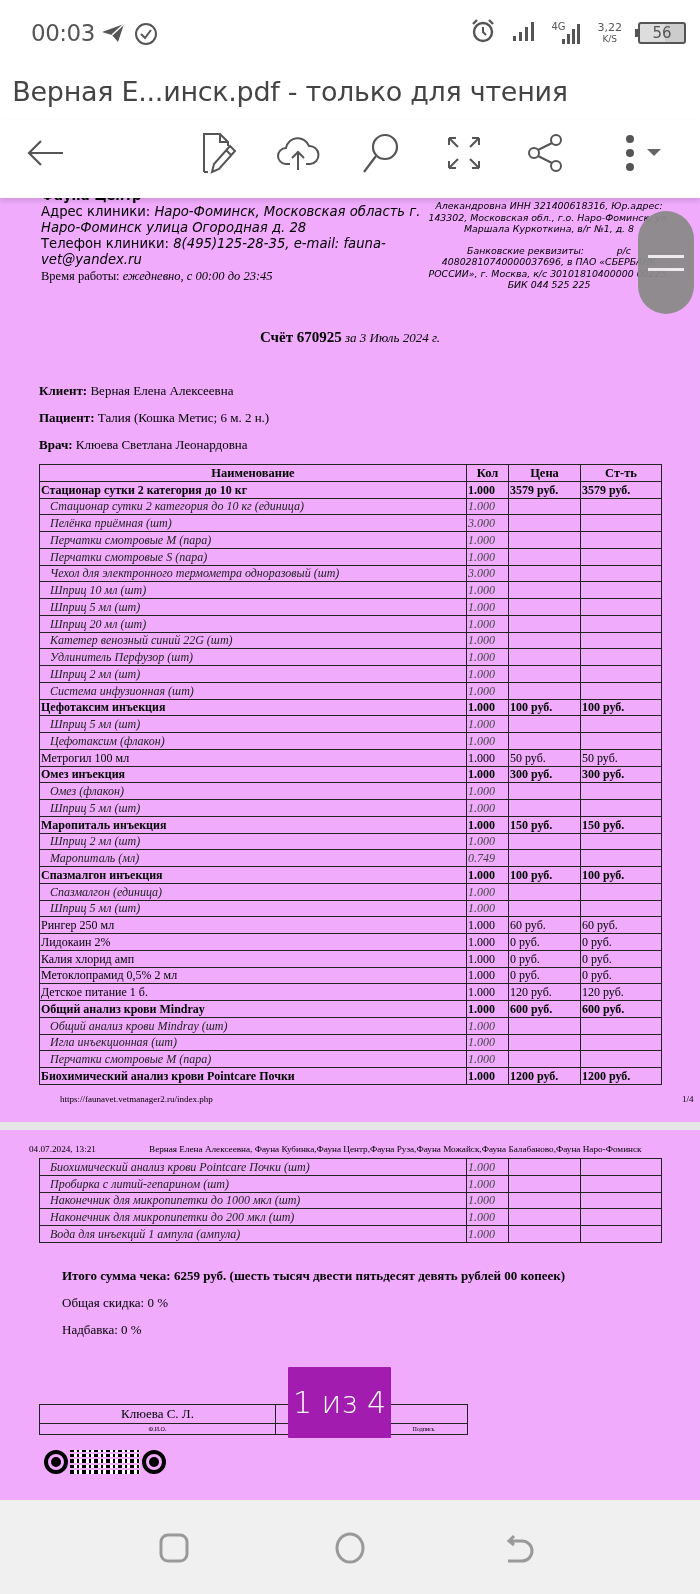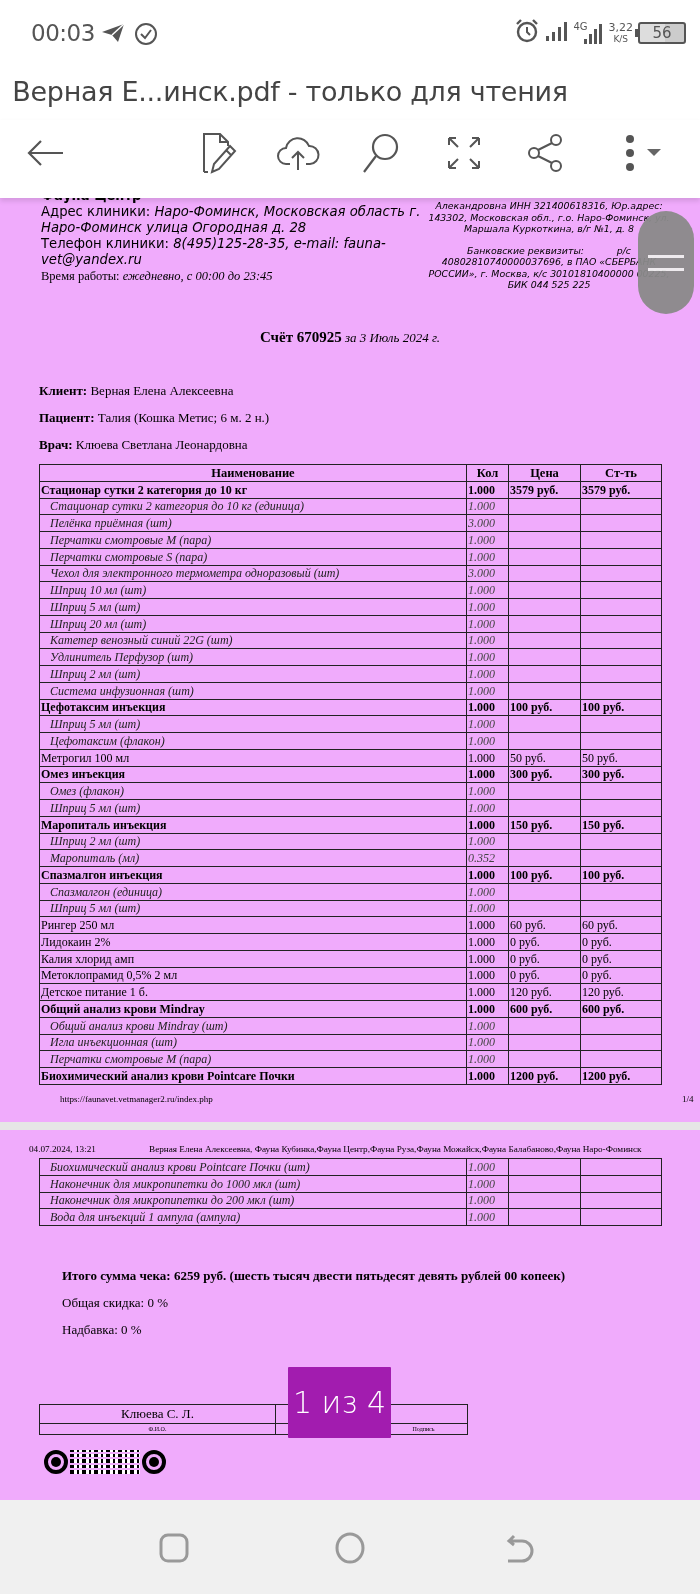--- a/index.html
+++ b/index.html
@@ -3,21 +3,21 @@
 <meta charset="utf-8">
 <style>
   * { box-sizing: border-box; margin: 0; padding: 0; }
   html, body { width: 700px; height: 1594px; overflow: hidden; background: #fff; }
   body { position: relative; font-family: "Liberation Sans", sans-serif; color: #000; }
 
   
   .statusbar { position: absolute; top: 0; left: 0; width: 700px; height: 70px; background: #fff; }
   .sb-time { position: absolute; left: 31px; top: 20px; font-size: 23px; color: #555; font-family: "DejaVu Sans", sans-serif; letter-spacing: -0.5px; }
   .sb-ico { position: absolute; top: 20px; }
-  .sb-right { position: absolute; right: 14px; top: 18px; display: flex; align-items: center; gap: 5px; color: #555; }
+  .sb-right { position: absolute; right: 14px; top: 18px; display: flex; align-items: center; gap: 16px; color: #555; }
   .sb-speed { font-size: 11px; line-height: 11px; text-align: center; font-family: "DejaVu Sans", sans-serif; }
   .battery { width: 48px; height: 22px; border: 2px solid #555; border-radius: 3px; position: relative; display: flex; align-items: center; justify-content: center; font-size: 15px; font-family: "DejaVu Sans", sans-serif; background: linear-gradient(90deg, #ddd 0%, #ddd 56%, #ccc 56%); }
   .battery::before { content: ""; position: absolute; left: -5px; top: 5px; width: 3px; height: 8px; background: #555; }
 
   
   .titlebar { position: absolute; top: 70px; left: 0; width: 580px; height: 50px; background: #fff; text-align: center; }
   .titlebar span { font-size: 27px; color: #444; font-family: "DejaVu Sans", sans-serif; line-height: 44px; letter-spacing: -0.3px; }
 
   
   .toolbar { position: absolute; top: 120px; left: 0; width: 700px; height: 78px; background: #fff; box-shadow: 0 3px 5px rgba(0,0,0,0.12); z-index: 5; }
@@ -364,21 +364,21 @@
           <td class="num">150 руб.</td>
         </tr>
         <tr class="sub">
           <td class="name">Шприц 2 мл (шт)</td>
           <td class="num">1.000</td>
           <td class="num"></td>
           <td class="num"></td>
         </tr>
         <tr class="sub">
           <td class="name">Маропиталь (мл)</td>
-          <td class="num">0.352</td>
+          <td class="num">0.749</td>
           <td class="num"></td>
           <td class="num"></td>
         </tr>
         <tr class="bold">
           <td class="name">Спазмалгон инъекция</td>
           <td class="num">1.000</td>
           <td class="num">100 руб.</td>
           <td class="num">100 руб.</td>
         </tr>
         <tr class="sub">
@@ -467,20 +467,26 @@
   <table class="items" id="table2" style="top:960px">
     <colgroup>
         <col style="width:427px">
         <col style="width:42px">
         <col style="width:72px">
         <col style="width:81px">
       </colgroup>
     <tbody id="tbody2">
         <tr class="sub">
           <td class="name">Биохимический анализ крови Pointcare Почки (шт)</td>
+          <td class="num">1.000</td>
+          <td class="num"></td>
+          <td class="num"></td>
+        </tr>
+        <tr class="sub">
+          <td class="name">Пробирка с литий-гепарином (шт)</td>
           <td class="num">1.000</td>
           <td class="num"></td>
           <td class="num"></td>
         </tr>
         <tr class="sub">
           <td class="name">Наконечник для микропипетки до 1000 мкл (шт)</td>
           <td class="num">1.000</td>
           <td class="num"></td>
           <td class="num"></td>
         </tr>

